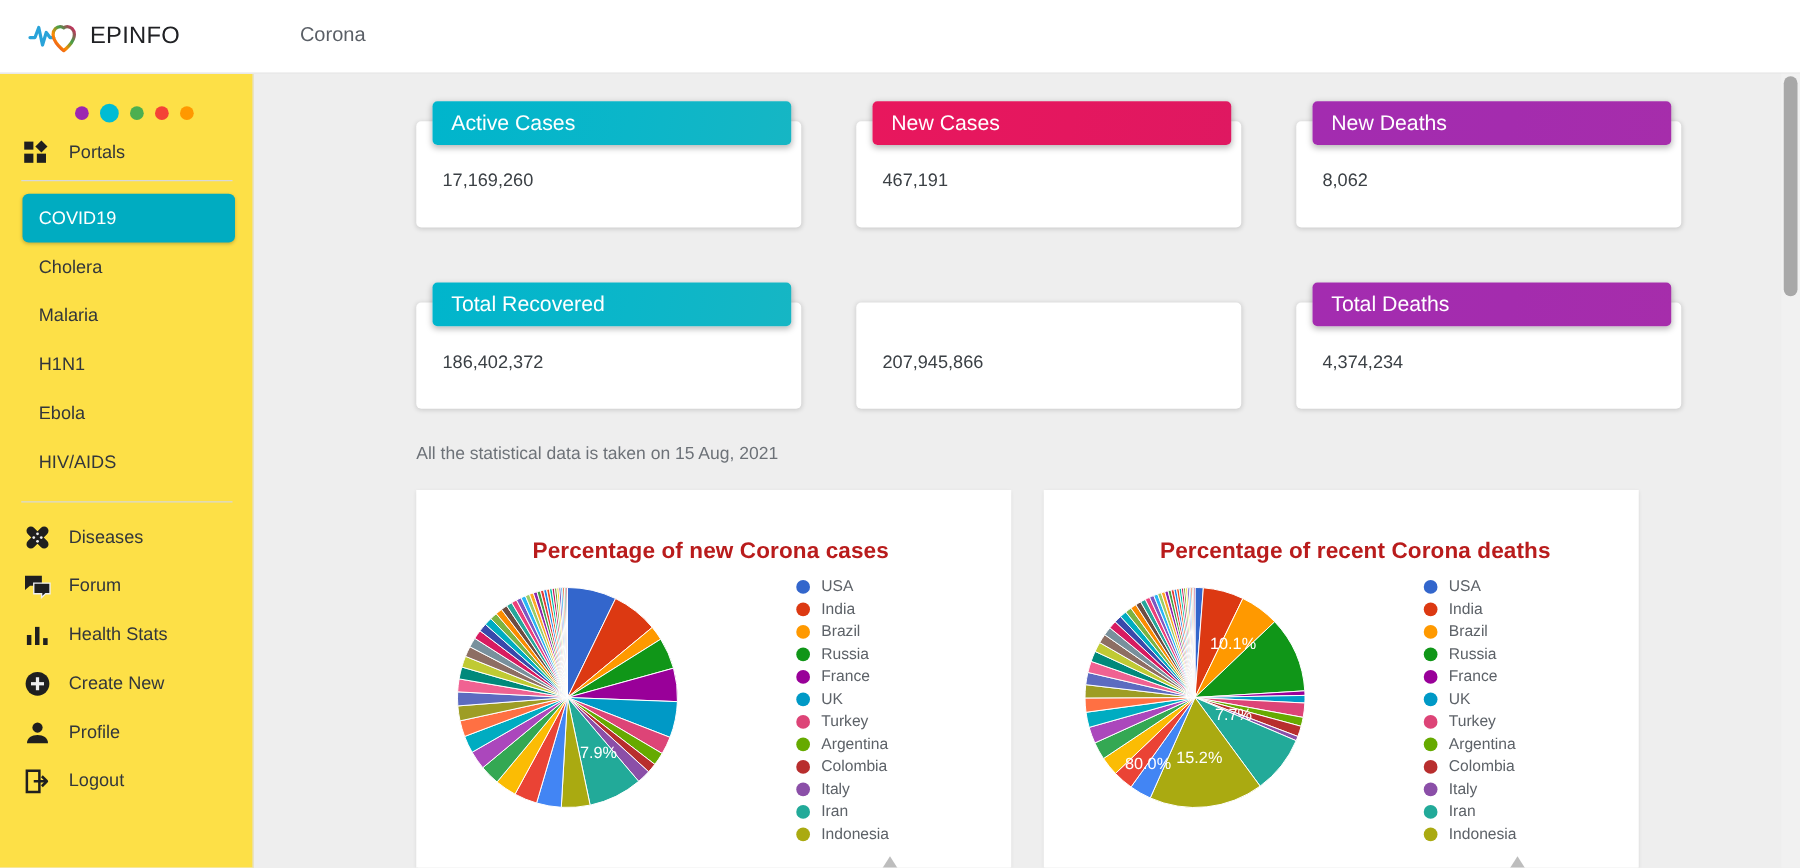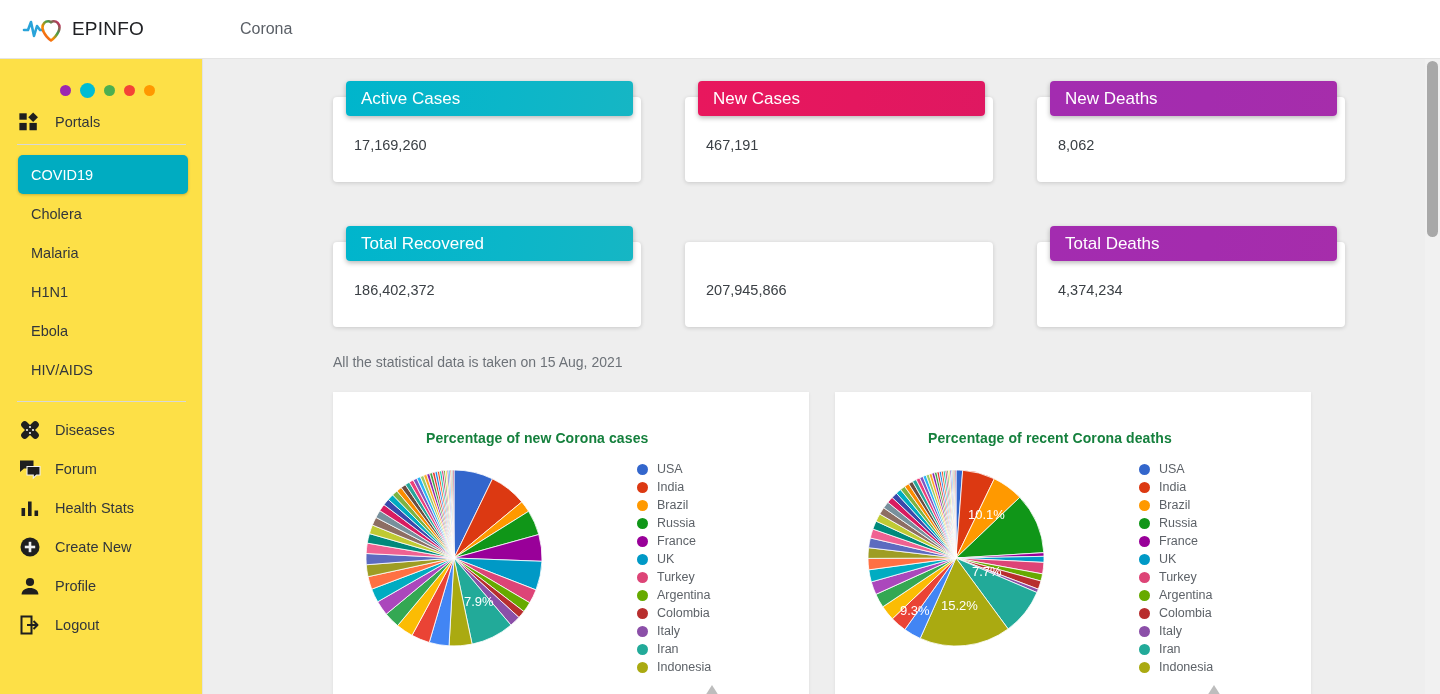--- a/index.html
+++ b/index.html
@@ -135,21 +135,21 @@
   }
   .chart-panel {
     width: 476px; height: 330px;
     background: #ffffff;
     position: relative;
     box-shadow: 0 1px 3px rgba(0,0,0,.08);
   }
   .chart-title {
     position: absolute; top: 38px; left: 0; width: 476px;
     text-align: center;
-    font-size: 14px; font-weight: bold; color: #15803d;
+    font-size: 18px; font-weight: bold; color: #b91c1c;
     letter-spacing: .1px;
   }
   .chart-title.left-shift { text-align: left; padding-left: 93px; }
   .pie-wrap { position: absolute; left: 31px; top: 76px; }
   .pie-svg { display: block; }
   .pie-label {
     position: absolute; color: #ffffff; font-size: 13px;
     pointer-events: none;
   }
   .legend {
@@ -544,21 +544,21 @@
             <path d="M90,90 L82.42079058608894,2.326996260764048 A88,88 0 0,1 83.92101591946751,2.210217265625772 Z" fill="#fdd835" stroke="#ffffff" stroke-width="0.8"></path>
             <path d="M90,90 L83.92101591946751,2.210217265625772 A88,88 0 0,1 85.31782986379832,2.1246491738686615 Z" fill="#5e35b1" stroke="#ffffff" stroke-width="0.8"></path>
             <path d="M90,90 L85.31782986379832,2.1246491738686615 A88,88 0 0,1 86.61793689805891,2.0650146461916563 Z" fill="#039be5" stroke="#ffffff" stroke-width="0.8"></path>
             <path d="M90,90 L86.61793689805891,2.0650146461916563 A88,88 0 0,1 87.82770628975027,2.0268157900578814 Z" fill="#e64a19" stroke="#ffffff" stroke-width="0.8"></path>
             <path d="M90,90 L87.82770628975027,2.0268157900578814 A88,88 0 0,1 88.95316542678508,2.0062267124751543 Z" fill="#2e7d32" stroke="#ffffff" stroke-width="0.8"></path>
             <path d="M90,90 L88.95316542678508,2.0062267124751543 A88,88 0 0,1 89.99999999999999,2 Z" fill="#ad1457" stroke="#ffffff" stroke-width="0.8"></path>
           </svg>
         <span class="pie-label" style="left:102px; top:39px;">10.1%</span>
         <span class="pie-label" style="left:106px; top:96px;">7.7%</span>
         <span class="pie-label" style="left:75px;  top:130px;">15.2%</span>
-        <span class="pie-label" style="left:34px;  top:135px;">9.3%</span>
+        <span class="pie-label" style="left:34px;  top:135px;">80.0%</span>
       </div>
       <div class="legend">
         <div class="legend-item">
             <span class="legend-swatch" style="background:#3366cc"></span>
             <span class="legend-label">USA</span>
           </div>
         <div class="legend-item">
             <span class="legend-swatch" style="background:#dc3912"></span>
             <span class="legend-label">India</span>
           </div>

